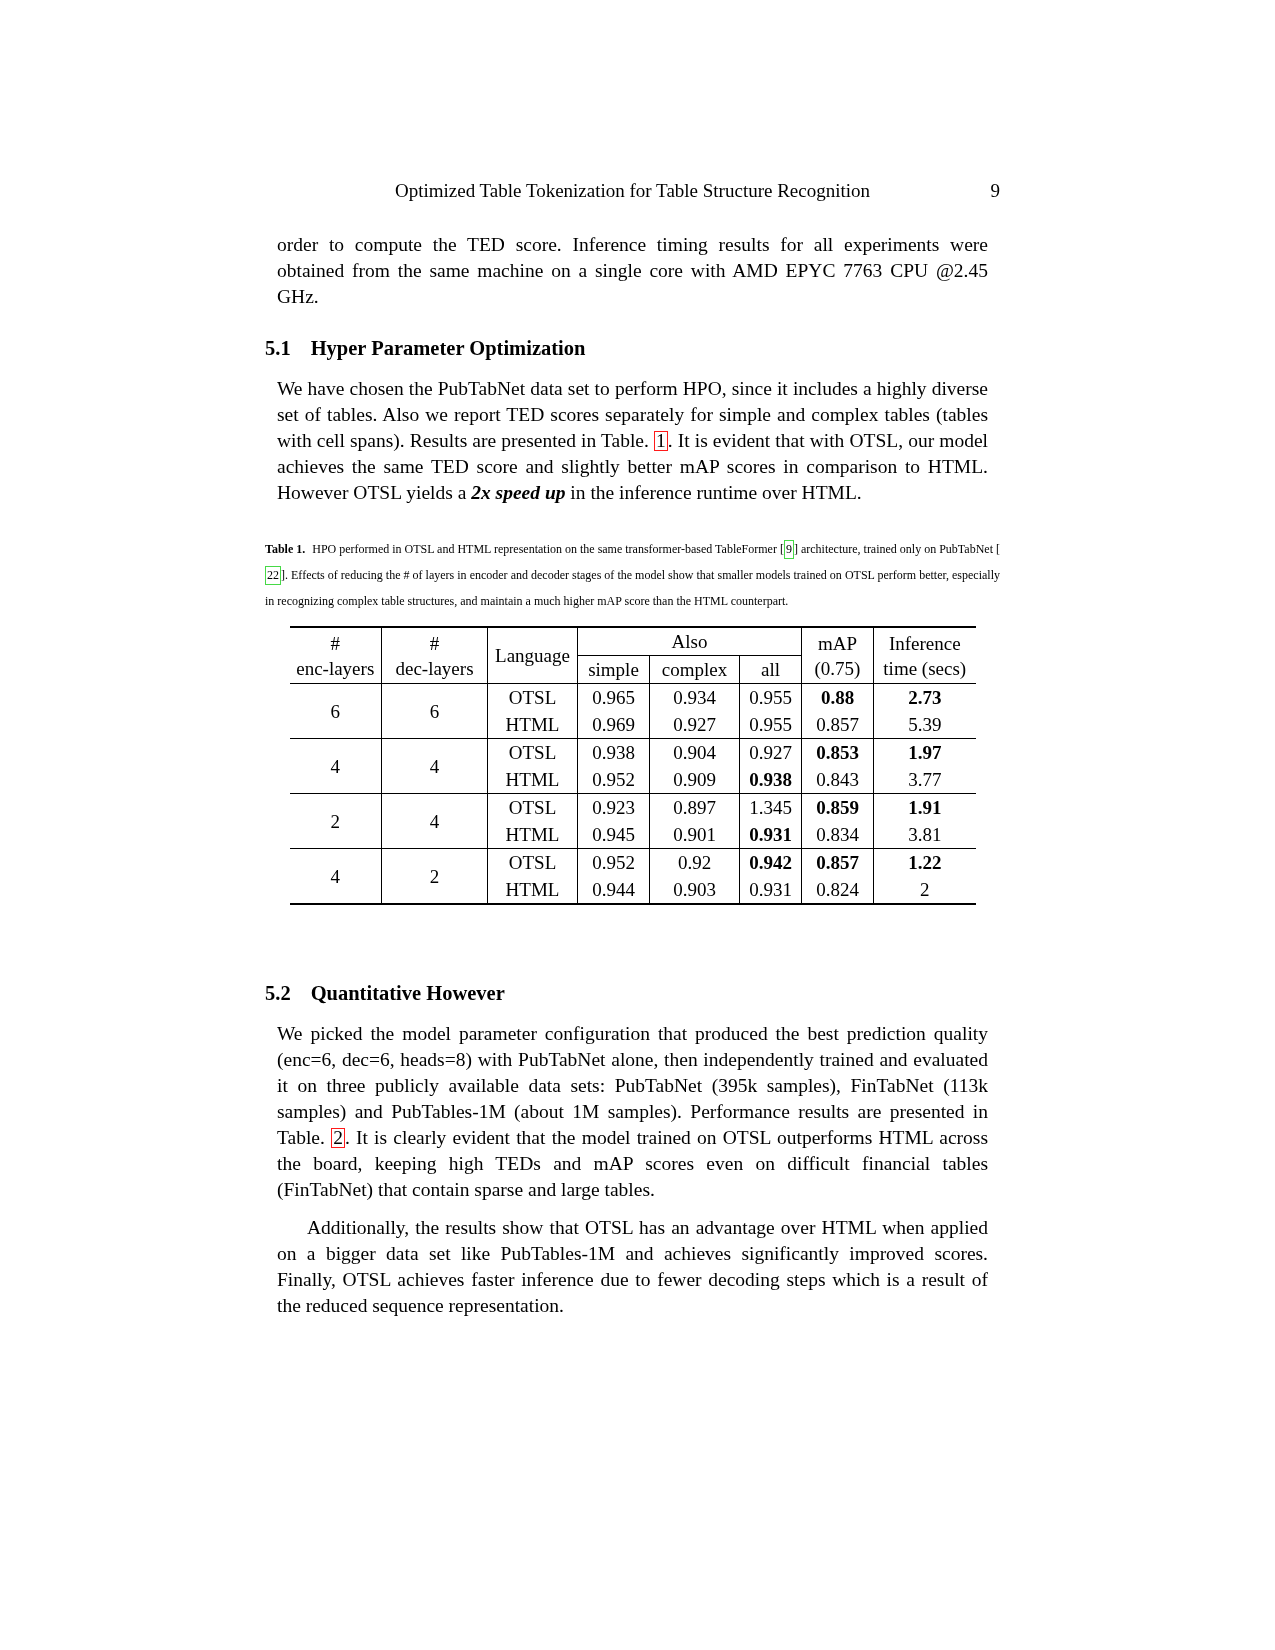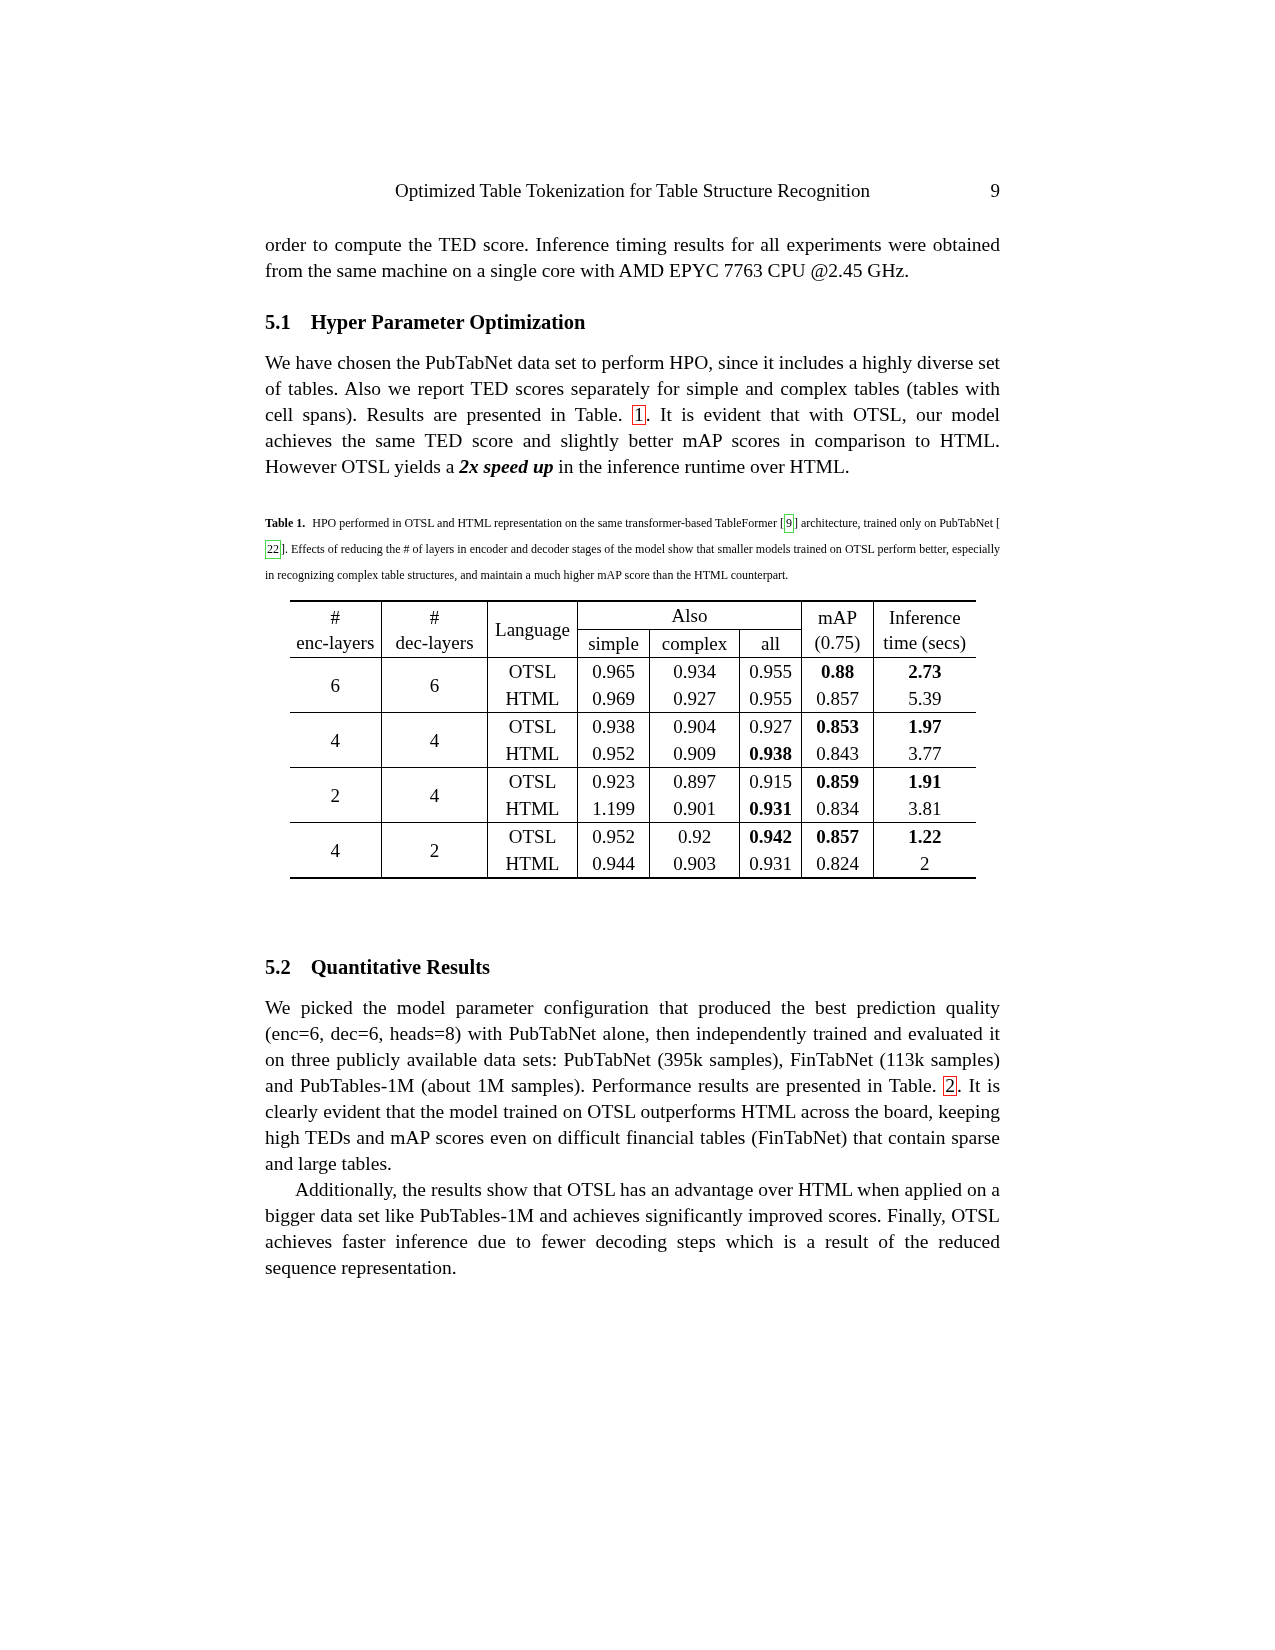--- a/index.html
+++ b/index.html
@@ -25,21 +25,21 @@
   }
   .running-head .pagenum {
     position: absolute;
     right: 0; top: 0;
   }
 
   p, .para {
     font-size: 19.5px;
     line-height: 26px;
     text-align: justify;
-    margin: 0;
+    margin: 12px;
   }
   .em { font-style: italic; font-weight: bold; }
 
   .sec-heading {
     font-weight: bold;
     font-size: 20.5px;
     line-height: 28px;
     margin-top: 24px;
     margin-bottom: 14px;
   }
@@ -191,27 +191,27 @@
           <td class="bb">0.938</td>
           <td>0.843</td>
           <td>3.77</td>
         </tr>
         <tr class="gs">
           <td rowspan="2" class="fc">2</td>
           <td rowspan="2">4</td>
           <td>OTSL</td>
           <td>0.923</td>
           <td>0.897</td>
-          <td>0.915</td>
+          <td>1.345</td>
           <td class="bb">0.859</td>
           <td class="bb">1.91</td>
         </tr>
         <tr>
           <td>HTML</td>
-          <td>1.199</td>
+          <td>0.945</td>
           <td>0.901</td>
           <td class="bb">0.931</td>
           <td>0.834</td>
           <td>3.81</td>
         </tr>
         <tr class="gs">
           <td rowspan="2" class="fc">4</td>
           <td rowspan="2">2</td>
           <td>OTSL</td>
           <td>0.952</td>
@@ -225,21 +225,21 @@
           <td>0.944</td>
           <td>0.903</td>
           <td>0.931</td>
           <td>0.824</td>
           <td>2</td>
         </tr>
       </tbody>
     </table>
 
     <div class="sec-heading sec52-heading">
-      <span class="sec-num">5.2</span><span>Quantitative Results</span>
+      <span class="sec-num">5.2</span><span>Quantitative However</span>
     </div>
 
     <p><span>We picked the model parameter configuration that produced the best prediction quality (enc=6, dec=6, heads=8) with PubTabNet alone, then independently trained and evaluated it on three publicly available data sets: PubTabNet (395k samples), FinTabNet (113k samples) and PubTables-1M (about 1M samples). Performance results are presented in Table. </span><span class="ref-box">2</span><span>. It is clearly evident that the model trained on OTSL outperforms HTML across the board, keeping high TEDs and mAP scores even on difficult financial tables (FinTabNet) that contain sparse and large tables.</span></p>
 
     <p class="p2-indent"><span>Additionally, the results show that OTSL has an advantage over HTML when applied on a bigger data set like PubTables-1M and achieves significantly improved scores. Finally, OTSL achieves faster inference due to fewer decoding steps which is a result of the reduced sequence representation.</span></p>
 
   </div>
 </div>
 
 </body></html>

